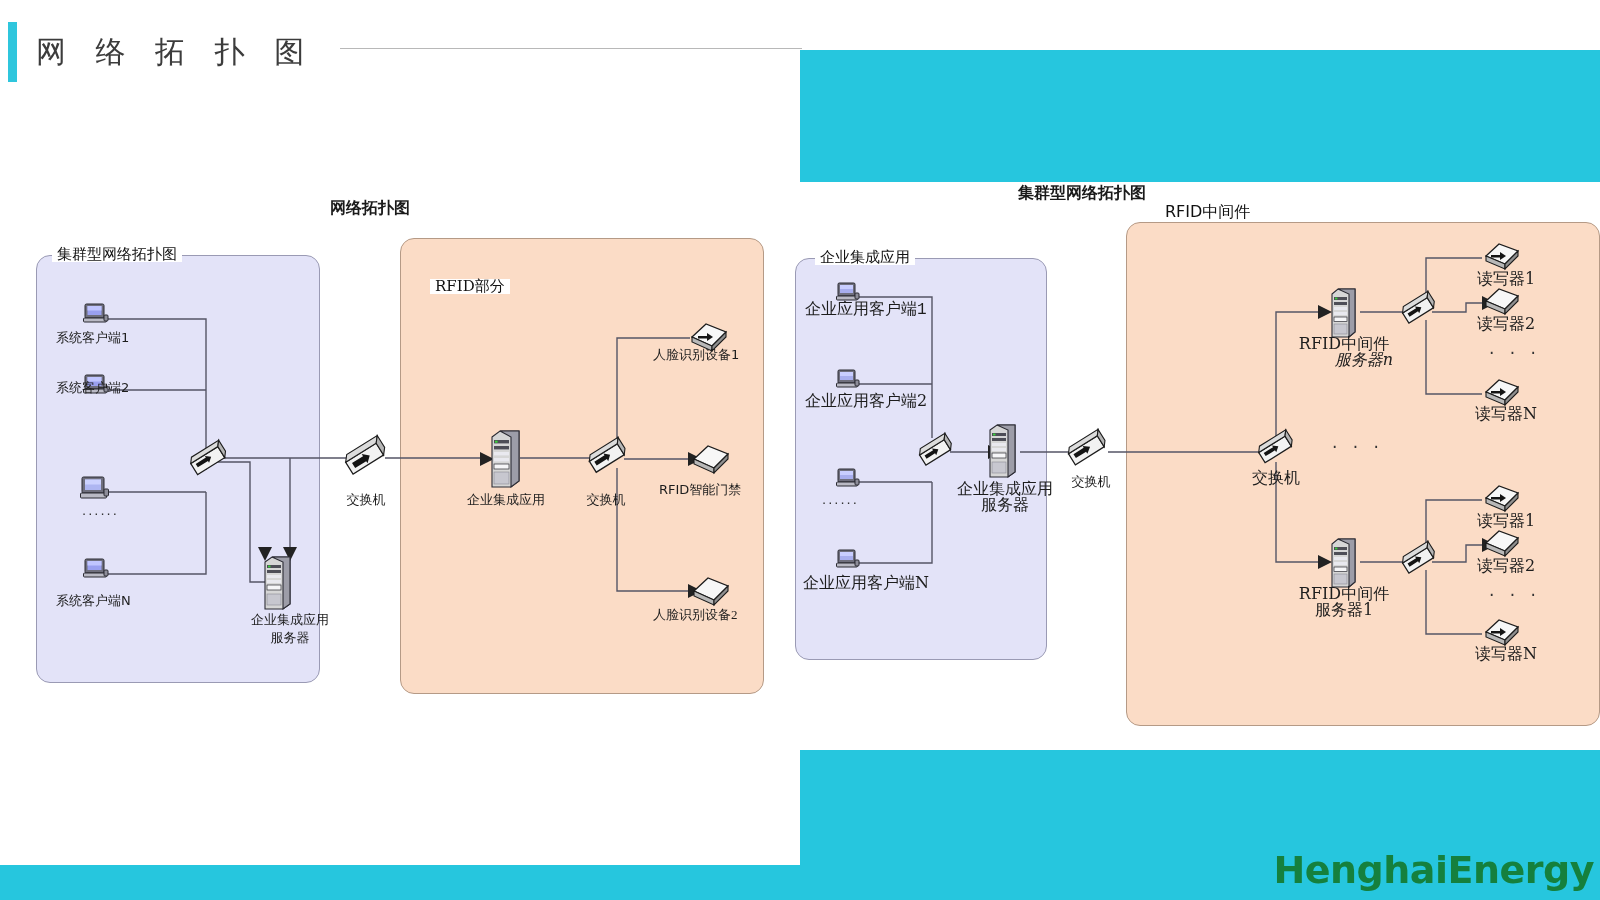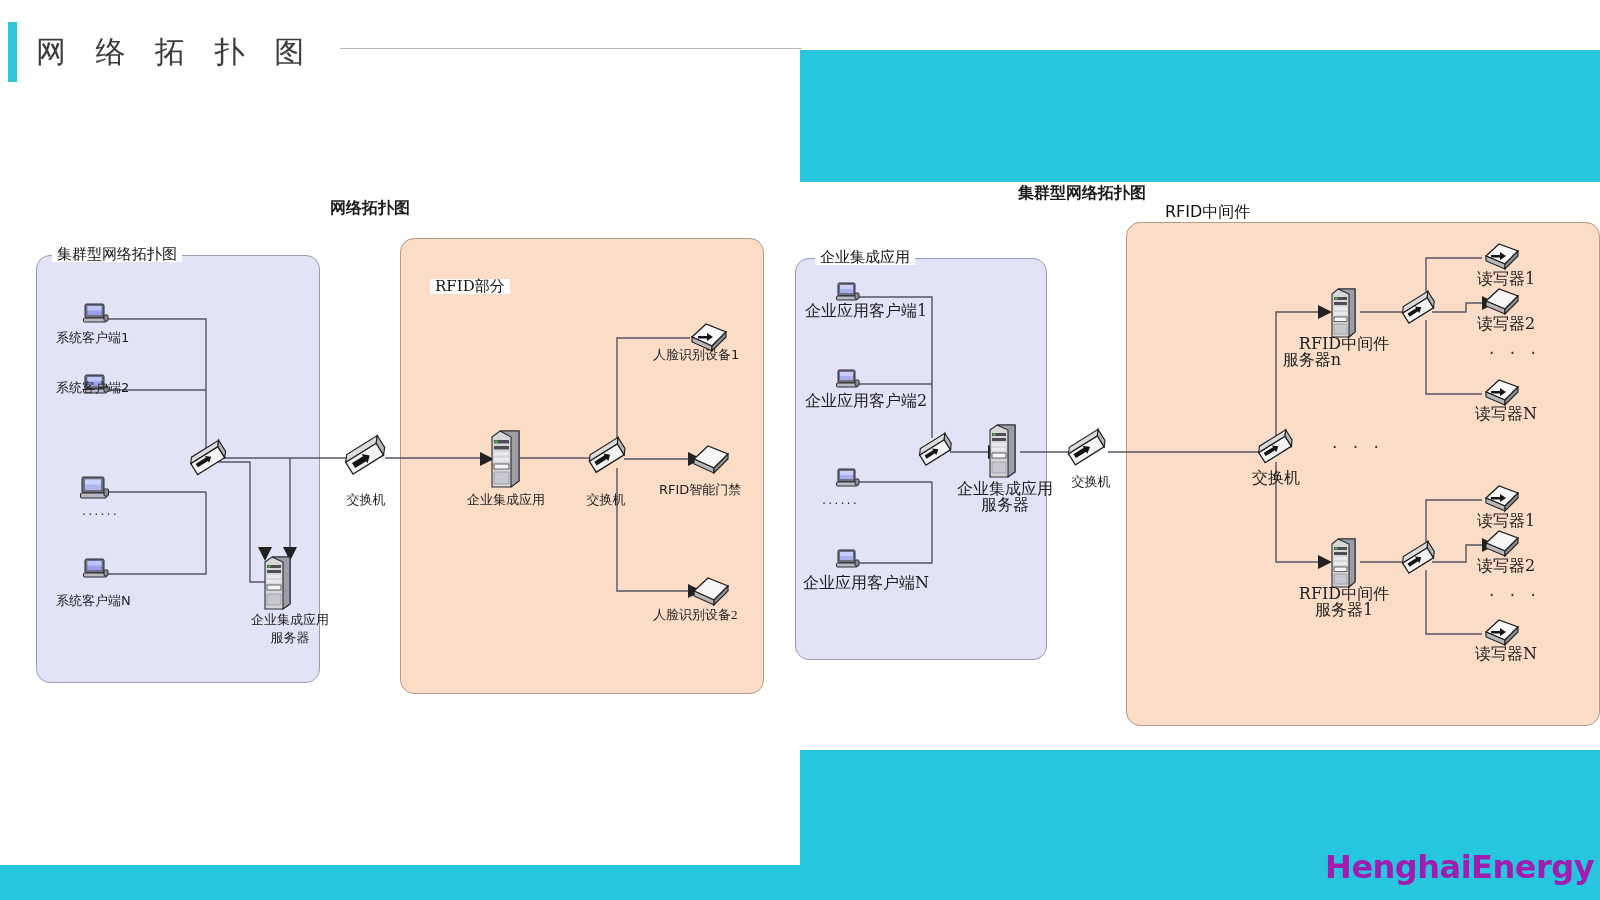--- a/index.html
+++ b/index.html
@@ -21,21 +21,21 @@
 
   
   .page-title{
     position:absolute;left:36px;top:32px;
     font-size:30px;letter-spacing:10px;color:#3c3c3c;
     font-family:"DejaVu Sans","Liberation Sans",sans-serif;
     white-space:nowrap;
   }
   .brand{
     position:absolute;right:6px;top:848px;
-    font-size:32px;font-weight:bold;color:#a21caf;
+    font-size:38px;font-weight:bold;color:#15803d;
     font-family:"DejaVu Sans","Liberation Sans",sans-serif;
     letter-spacing:-0.5px;white-space:nowrap;
   }
 
   .diagram-title{
     position:absolute;
     font-family:"DejaVu Serif","Liberation Serif",serif;
     font-weight:bold;font-size:16px;color:#1a1a1a;white-space:nowrap;
   }
   #dt-left{left:330px;top:198px;}
@@ -319,21 +319,21 @@
 
   <div class="icon" style="left:836px;top:282px;">
     <svg width="24" height="21" viewBox="0 0 24 21">
       <rect x="2" y="1" width="17" height="13" rx="1.3" fill="#6f6f7d" stroke="#2b2b33"></rect>
       <rect x="4" y="3" width="13" height="8" fill="#a8aeee"></rect>
       <rect x="4" y="3" width="13" height="4" fill="#c8cdff"></rect>
       <rect x="0.5" y="14" width="21" height="4" rx="1" fill="#b9b9c4" stroke="#2b2b33"></rect>
       <rect x="19" y="11" width="4" height="6" rx="1" fill="#8d8d99" stroke="#2b2b33"></rect>
     </svg>
   </div>
-  <div class="lbl serif sm" style="left:805px;top:303px;">企业应用客户端1</div>
+  <div class="lbl serif sm" style="left:805px;top:303px;font-family:Liberation Mono, monospace;">企业应用客户端1</div>
 
   <div class="icon" style="left:836px;top:369px;">
     <svg width="24" height="21" viewBox="0 0 24 21">
       <rect x="2" y="1" width="17" height="13" rx="1.3" fill="#6f6f7d" stroke="#2b2b33"></rect>
       <rect x="4" y="3" width="13" height="8" fill="#a8aeee"></rect>
       <rect x="4" y="3" width="13" height="4" fill="#c8cdff"></rect>
       <rect x="0.5" y="14" width="21" height="4" rx="1" fill="#b9b9c4" stroke="#2b2b33"></rect>
       <rect x="19" y="11" width="4" height="6" rx="1" fill="#8d8d99" stroke="#2b2b33"></rect>
     </svg>
   </div>
@@ -419,21 +419,21 @@
       <rect x="4" y="9" width="13" height="3" fill="#4e4e57"></rect>
       <rect x="4" y="14" width="13" height="3" fill="#4e4e57"></rect>
       <rect x="4" y="19" width="13" height="3" fill="#e9e9ef"></rect>
       <rect x="4" y="24" width="13" height="3" fill="#e9e9ef"></rect>
       <rect x="4" y="29" width="13" height="4.5" fill="#f6f6f8" stroke="#2b2b33" stroke-width="0.7"></rect>
       <rect x="5" y="9.6" width="2.4" height="1.8" fill="#3ad13a"></rect>
       <rect x="4" y="36" width="13" height="10" fill="#c7c7cf" stroke="#8a8a93" stroke-width="0.6"></rect>
     </svg>
   </div>
   <div class="lbl serif c sm" style="left:1344px;top:336px;">RFID中间件</div>
-  <div class="lbl serif c sm" style="left:1312px;top:352px;">服务器n</div>
+  <div class="lbl serif c sm" style="left:1364px;top:352px;font-style:italic;">服务器n</div>
 
   <div class="icon" style="left:1402px;top:295px;">
     <svg width="34" height="32" viewBox="0 0 34 32">
       <g transform="rotate(-32 17 16)">
         <rect x="2" y="9" width="29" height="12" fill="#f2f2f2" stroke="#1c1c1c" stroke-width="1.3"></rect>
         <polygon points="2,9 6,4 35,4 31,9" fill="#dcdcdc" stroke="#1c1c1c" stroke-width="1.1"></polygon>
         <polygon points="31,9 35,4 35,16 31,21" fill="#b5b5b5" stroke="#1c1c1c" stroke-width="1.1"></polygon>
         <polygon points="6,12 16,12 16,10 21,14 16,18 16,15.8 6,15.8" fill="#141414"></polygon>
       </g>
     </svg>

